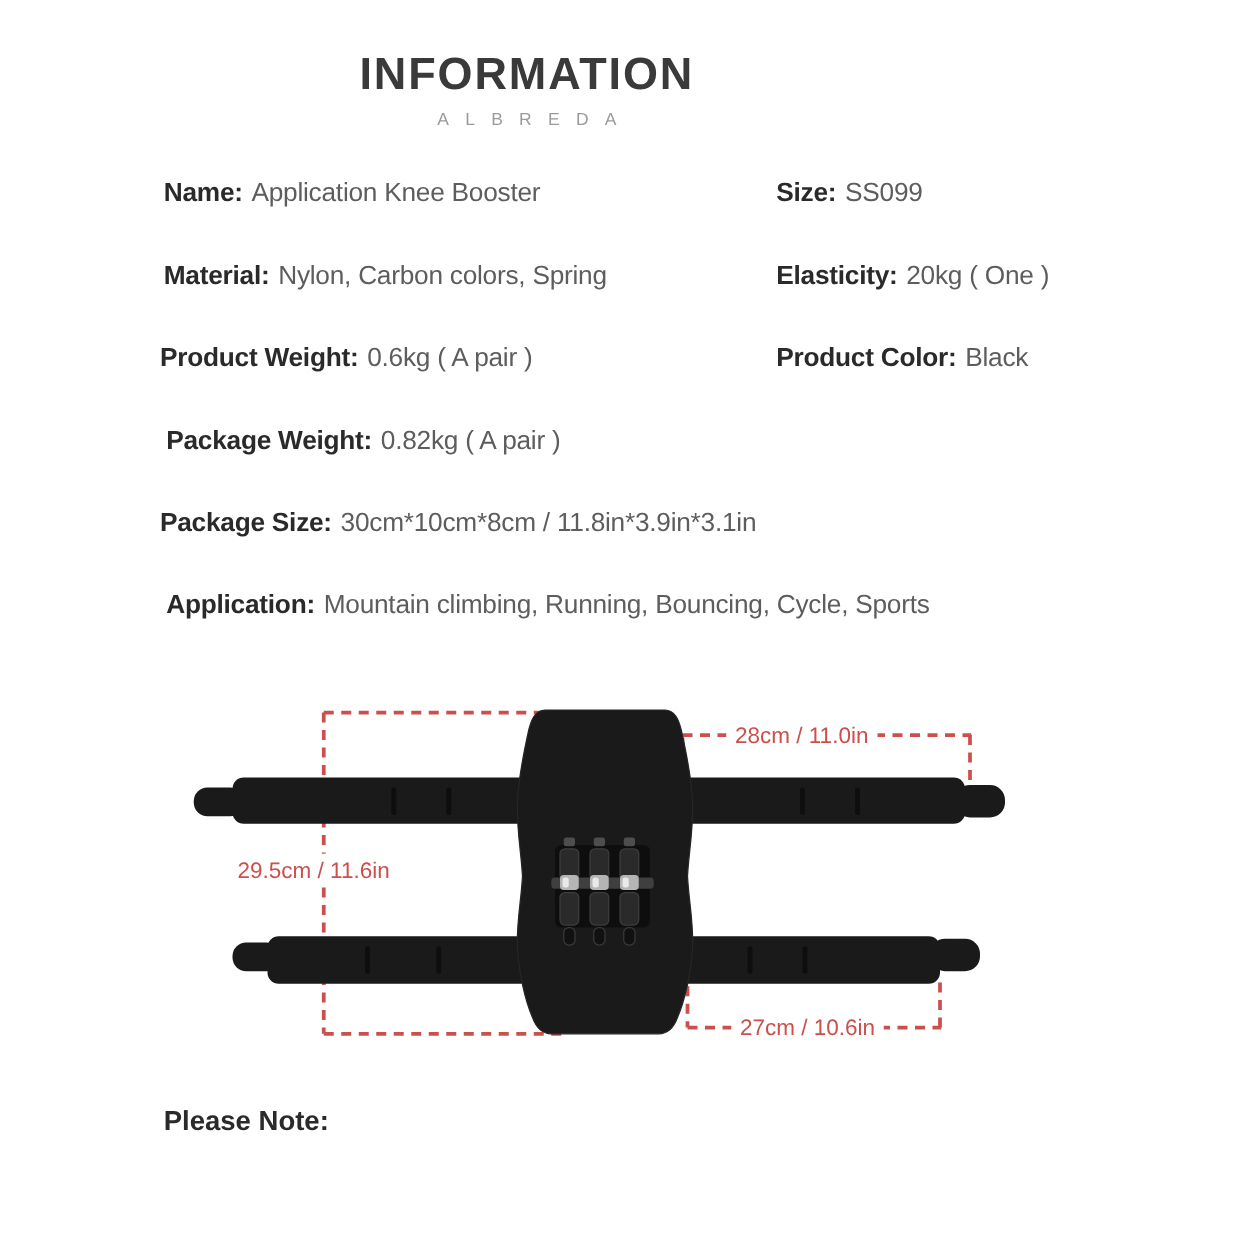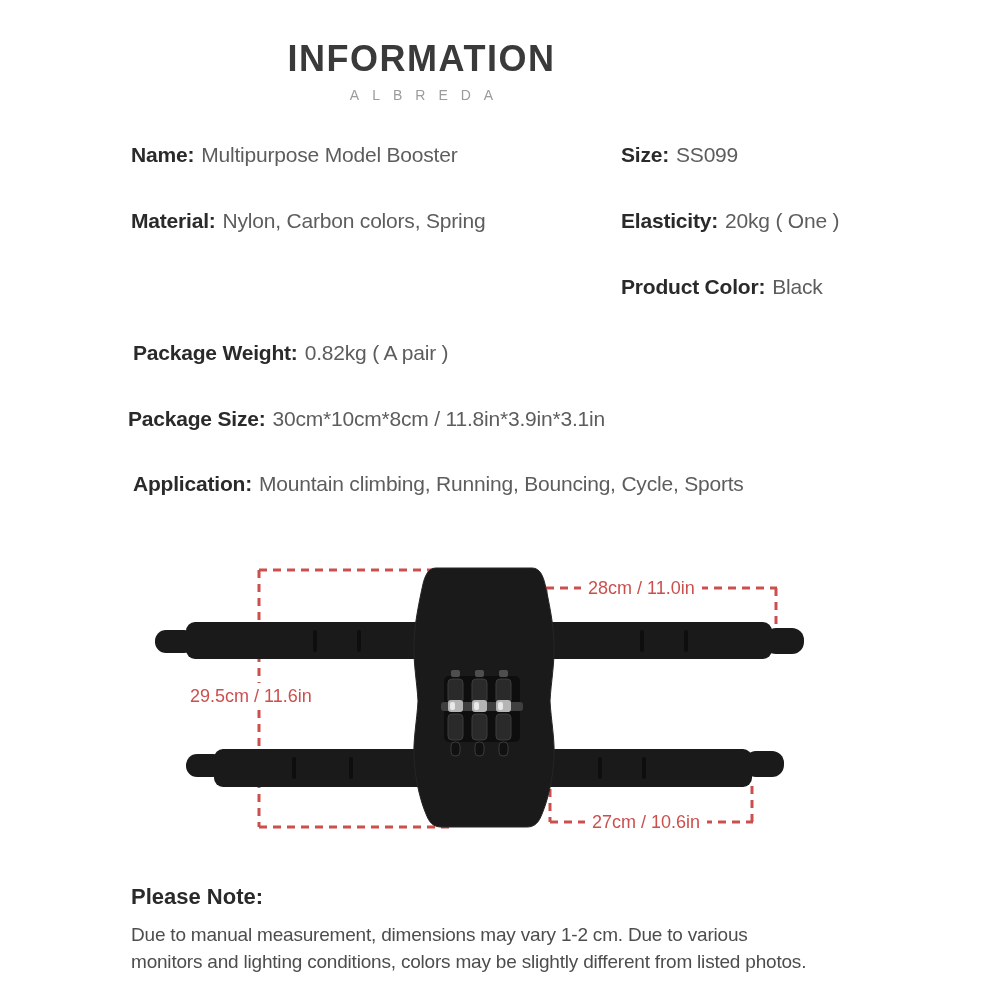--- a/index.html
+++ b/index.html
@@ -47,24 +47,27 @@
 <body>
 
 <div class="page">
 
   <div class="hdr">
     <h1>INFORMATION</h1>
     <div class="brand">ALBREDA</div>
   </div>
 
   <div class="spec-row" style="left:131px;top:143px">
-    <span class="spec-label">Name:</span><span class="spec-value">Multipurpose Model Booster</span>
+    <span class="spec-label">Name:</span><span class="spec-value">Application Knee Booster</span>
   </div>
   <div class="spec-row" style="left:131px;top:209px">
     <span class="spec-label">Material:</span><span class="spec-value">Nylon, Carbon colors, Spring</span>
+  </div>
+  <div class="spec-row" style="left:128px;top:275px">
+    <span class="spec-label">Product Weight:</span><span class="spec-value">0.6kg ( A pair )</span>
   </div>
   <div class="spec-row" style="left:133px;top:341px">
     <span class="spec-label">Package Weight:</span><span class="spec-value">0.82kg ( A pair )</span>
   </div>
   <div class="spec-row" style="left:128px;top:407px">
     <span class="spec-label">Package Size:</span><span class="spec-value">30cm*10cm*8cm / 11.8in*3.9in*3.1in</span>
   </div>
   <div class="spec-row" style="left:133px;top:472px">
     <span class="spec-label">Application:</span><span class="spec-value">Mountain climbing, Running, Bouncing, Cycle, Sports</span>
   </div>
@@ -159,18 +162,14 @@
       <rect x="475" y="742" width="9" height="14" rx="4" fill="#111" stroke="#3a3a3a" stroke-width="1"></rect>
       <rect x="499" y="742" width="9" height="14" rx="4" fill="#111" stroke="#3a3a3a" stroke-width="1"></rect>
     </g>
   </svg>
 
   <div class="dim-label" style="left:581px;top:575px">28cm / 11.0in</div>
   <div class="dim-label" style="left:183px;top:683px">29.5cm / 11.6in</div>
   <div class="dim-label" style="left:585px;top:809px">27cm / 10.6in</div>
 
   <div class="note-heading">Please Note:</div>
-  <div class="note-body">
-    <div>Due to manual measurement, dimensions may vary 1-2 cm. Due to various</div>
-    <div>monitors and lighting conditions, colors may be slightly different from listed photos.</div>
-  </div>
 
 </div>
 
 </body></html>

